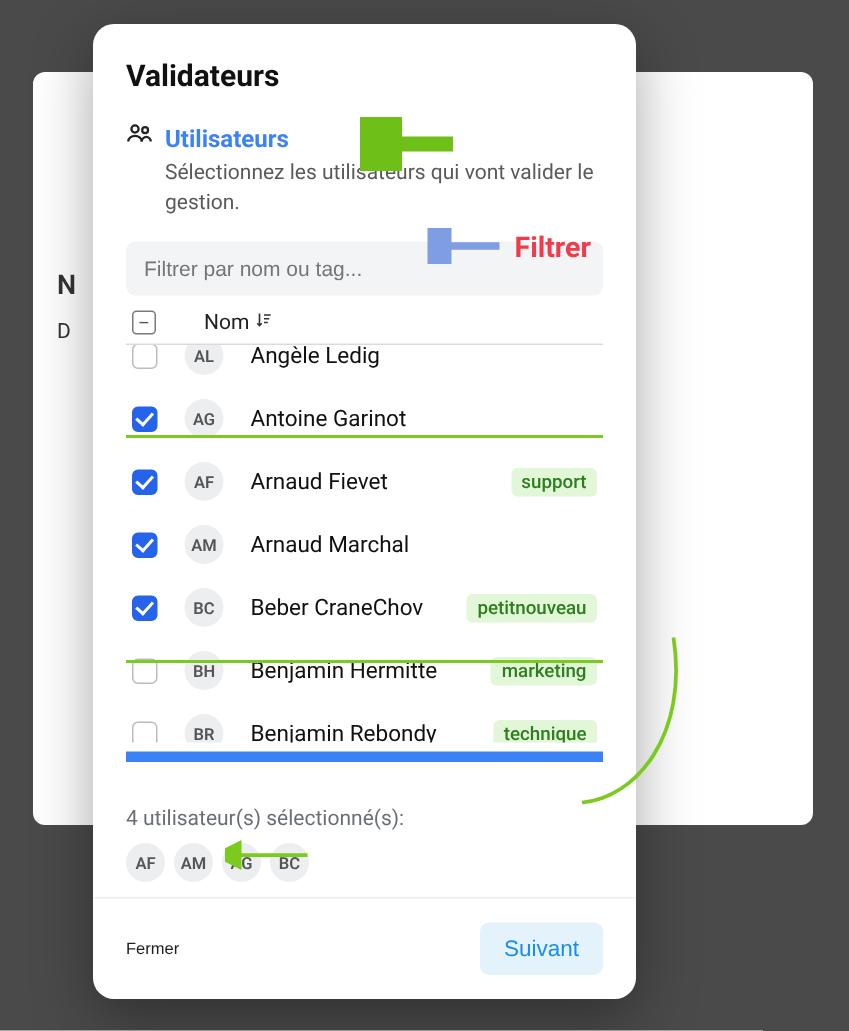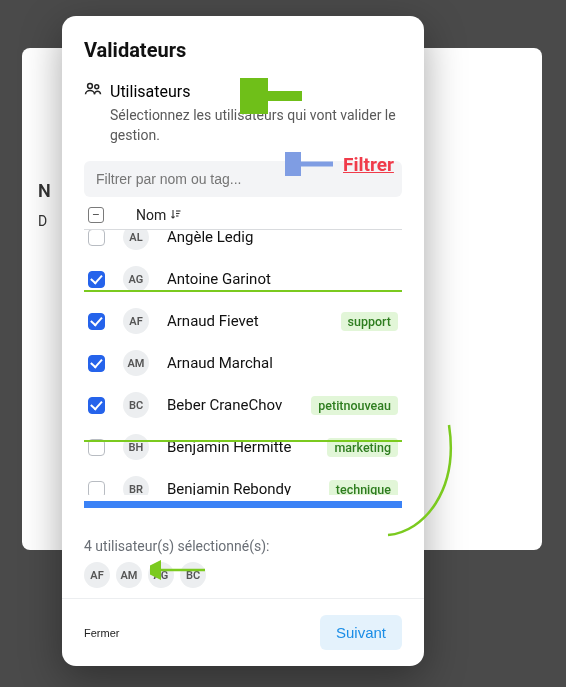--- a/index.html
+++ b/index.html
@@ -36,21 +36,21 @@
       flex-direction: column;
     }
     .modal-body {
       padding: 22px 22px 10px 22px;
       flex: 1;
       overflow: hidden;
       display: flex;
       flex-direction: column;
     }
     .title { font-size: 20px; font-weight: 700; color: #111; margin-bottom: 18px; }
-    .section-header { display: flex; align-items: center; gap: 8px; font-size: 16px; font-weight: 400; color: #000000; }
+    .section-header { display: flex; align-items: flex-end; gap: 8px; font-size: 16px; font-weight: 700; color: #3b82f6; }
     .section-header svg { width: 18px; height: 18px; }
     .section-sub { font-size: 14px; color: #5a5a5a; margin: 4px 0 16px 26px; line-height: 1.4; }
     .filter {
       background: #f3f4f6;
       border-radius: 6px;
       padding: 10px 12px;
       font-size: 14px;
       color: #0f172a;
       border: none;
       width: 100%;
@@ -134,21 +134,21 @@
       position: absolute;
       left: 240px; top: 78px;
       pointer-events: none;
     }
     .anno-filter {
       position: absolute;
       left: 285px; top: 152px;
       pointer-events: none;
       display: flex; align-items: center; gap: 6px;
     }
-    .anno-filter-label { color: #f03b4a; font-weight: 700; font-size: 19px; text-decoration: underline; }
+    .anno-filter-label { color: #f03b4a; font-weight: 700; font-size: 19px; }
     .green-curve1 {
       position: absolute;
       left: 384px; top: 420px; width: 80px; height: 120px;
       pointer-events:none;
     }
     .green-curve2 {
       position: absolute;
       left: 150px; top: 560px; width: 60px; height: 20px;
       pointer-events: none;
     }

